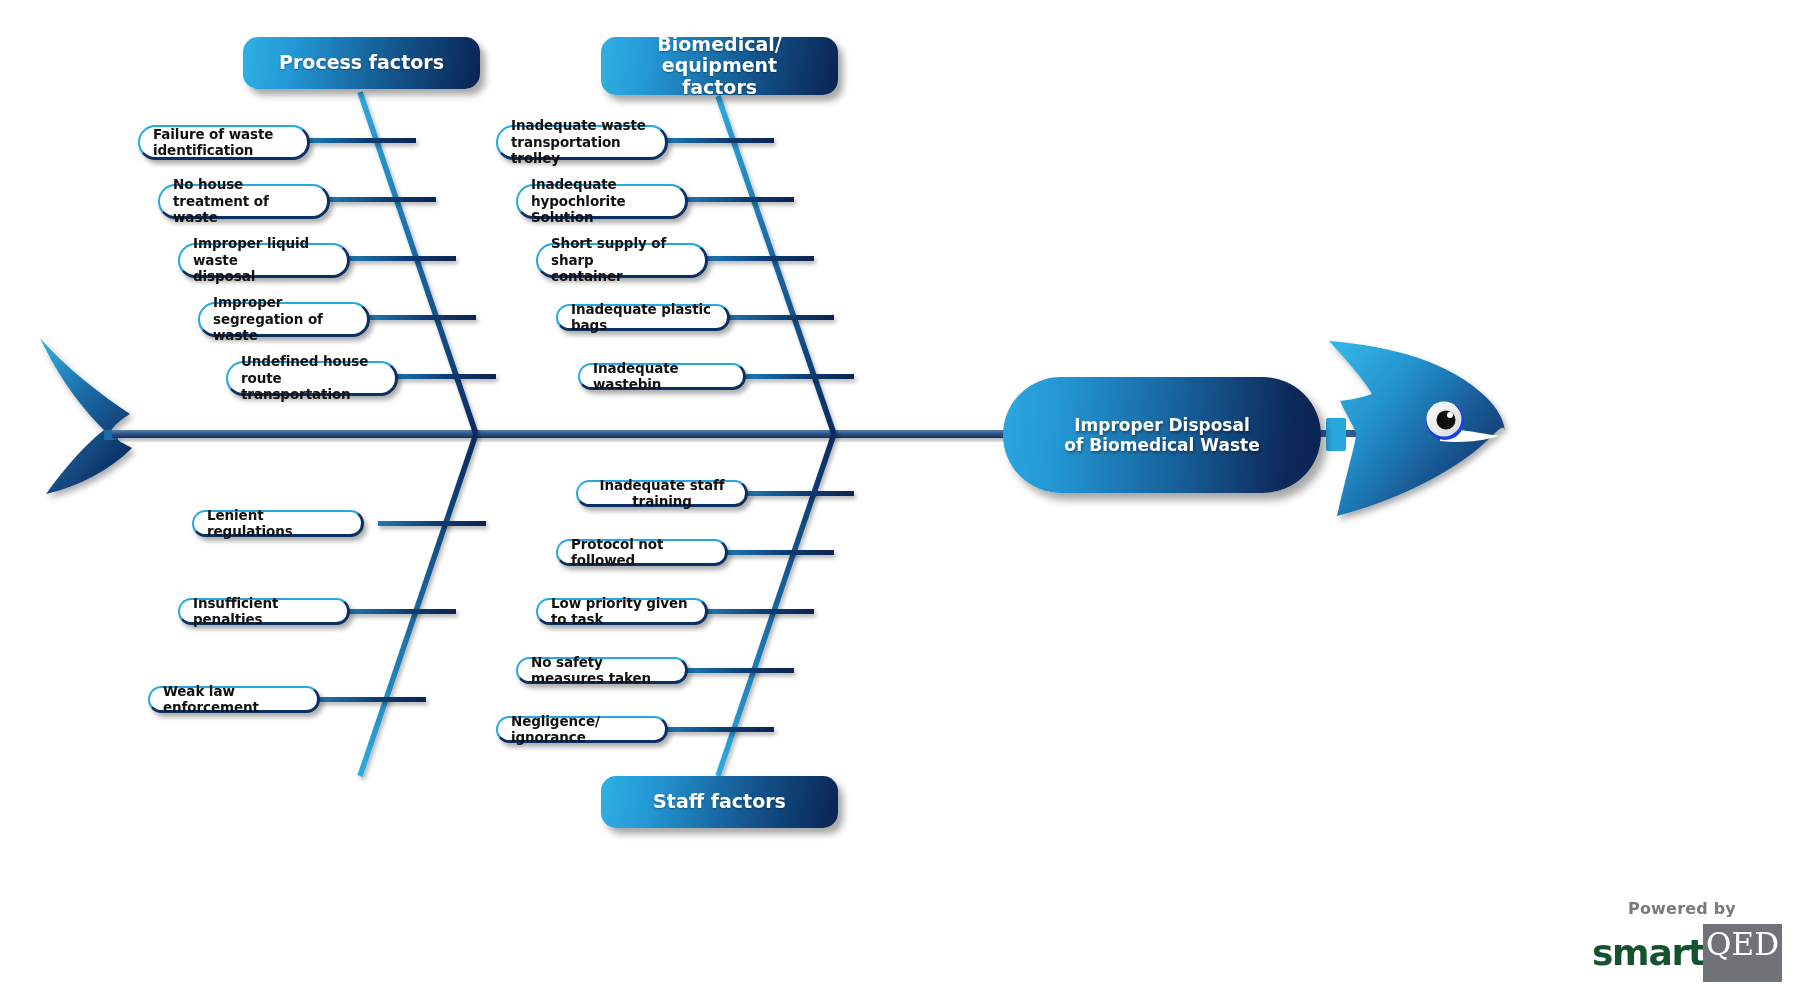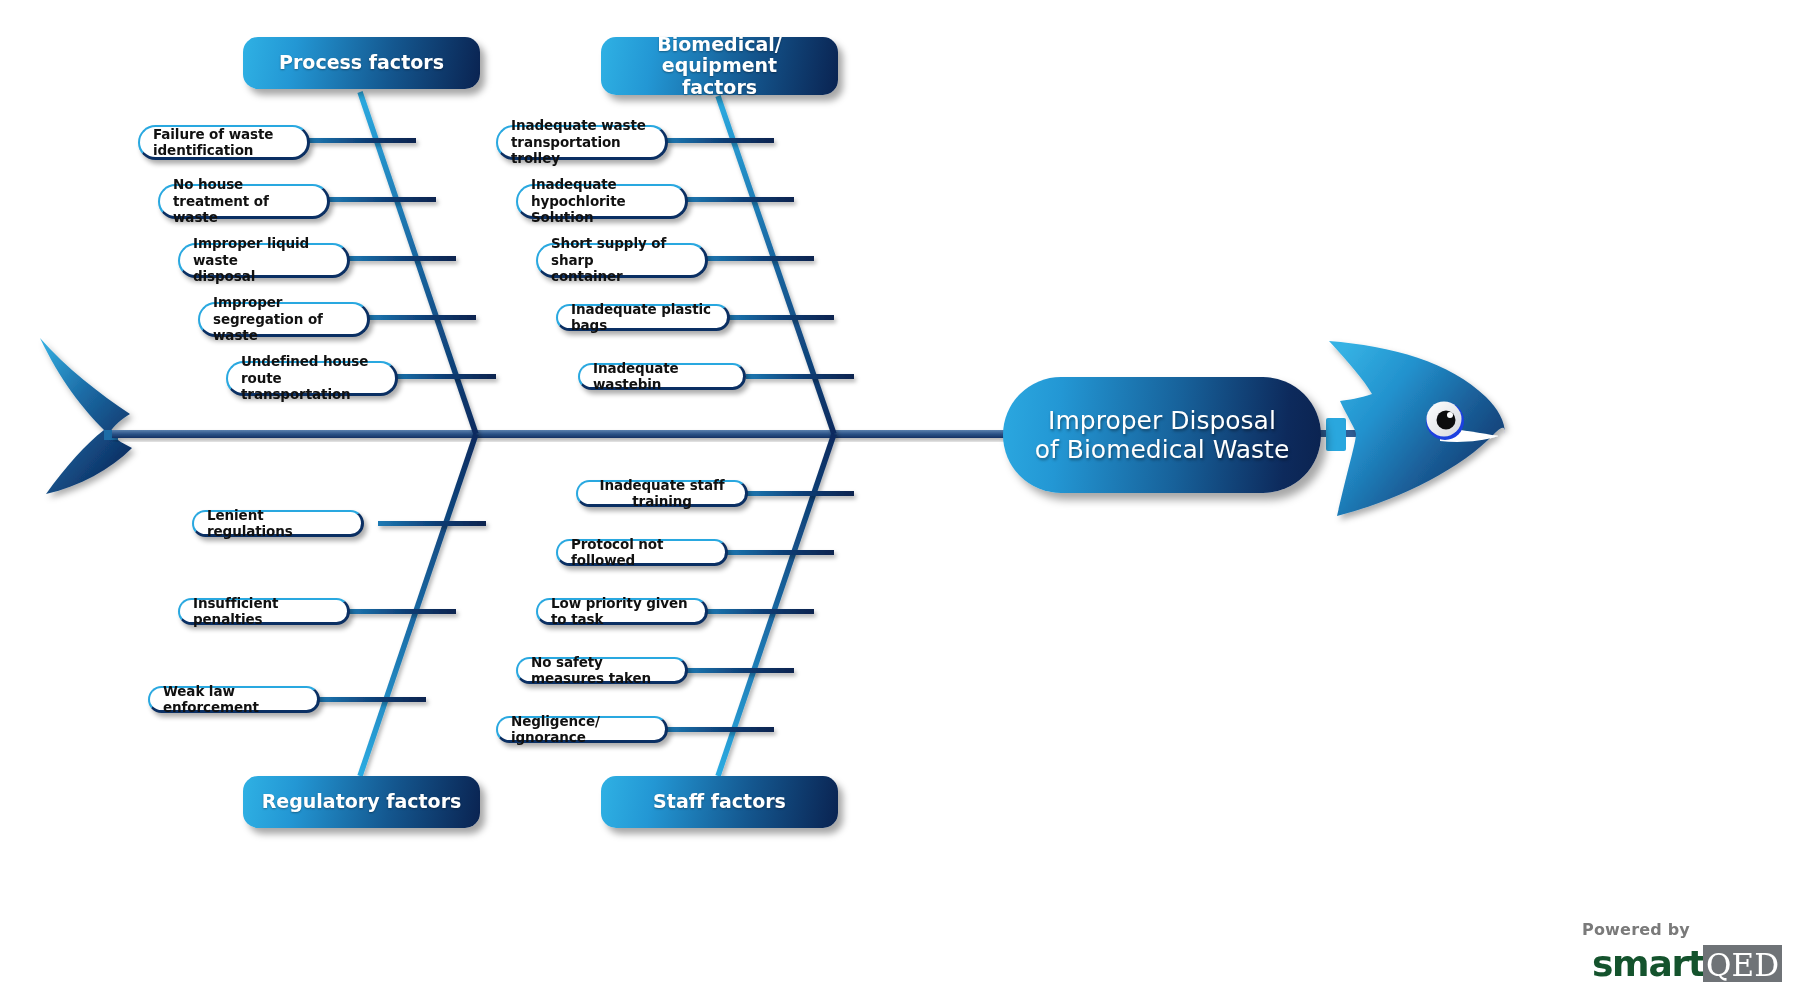--- a/index.html
+++ b/index.html
@@ -80,34 +80,34 @@
     height: 116px;
     box-sizing: border-box;
     border-radius: 58px;
     background: linear-gradient(95deg, #2ba8e0 0%, #2397d4 18%, #17619a 55%, #0d2a5c 88%, #0b2350 100%);
     box-shadow: 6px 7px 9px rgba(0,0,0,0.35);
     display: flex;
     align-items: center;
     justify-content: center;
     text-align: center;
     color: #ffffff;
-    font-size: 25px;
-    font-weight: normal;
+    font-size: 17px;
+    font-weight: bold;
     line-height: 1.18;
     text-shadow: 1px 2px 3px rgba(0,0,0,0.4);
     white-space: pre-line;
   }
 
   
   #brand {
     position: absolute;
     right: 18px;
     bottom: 18px;
     width: 200px;
-    text-align: left;
+    text-align: center;
   }
   #brand-powered {
     color: #7a7a7a;
     font-size: 16px;
     font-weight: bold;
     margin-bottom: 6px;
     letter-spacing: 0.2px;
   }
   #brand-logo {
     display: flex;
@@ -116,21 +116,21 @@
   }
   #brand-smart {
     color: #14532d;
     font-size: 36px;
     font-weight: bold;
     letter-spacing: -1.2px;
     line-height: 1;
   }
   #brand-qed-box {
     background: #6f7377;
-    padding: 5px 3px 1px 3px;
+    padding: 5px 3px 22px 3px;
     margin-left: -1px;
     line-height: 1;
   }
   #brand-qed {
     font-size: 31px;
     color: #ffffff;
     font-weight: normal;
     letter-spacing: 0px;
     font-family: "DejaVu Serif", serif;
   }
@@ -273,21 +273,20 @@
       <circle cx="1446" cy="420" r="9.5" fill="#101010"></circle>
       <circle cx="1450" cy="415" r="3" fill="#ffffff"></circle>
     </g>
   </svg>
 
   <div class="cat" style="left:243px; top:37px; width:237px; height:52px;">Process factors</div>
 
   <div class="cat" style="left:601px; top:37px; width:237px; height:58px;">Biomedical/ equipment
 factors</div>
 
-  <div class="cat" style="left:243px; top:776px; width:237px; height:52px;">Regulatory factors</div>
 
   <div class="cat" style="left:601px; top:776px; width:237px; height:52px;">Staff factors</div>
 
   <div class="cause" style="left:138px; top:125px; width:172px; height:35px;">Failure of waste
 identification</div>
   <div class="cause" style="left:158px; top:184px; width:172px; height:35px;">No house treatment of
 waste</div>
   <div class="cause" style="left:178px; top:243px; width:172px; height:35px;">Improper liquid waste
 disposal</div>
   <div class="cause" style="left:198px; top:302px; width:172px; height:35px;">Improper segregation of

